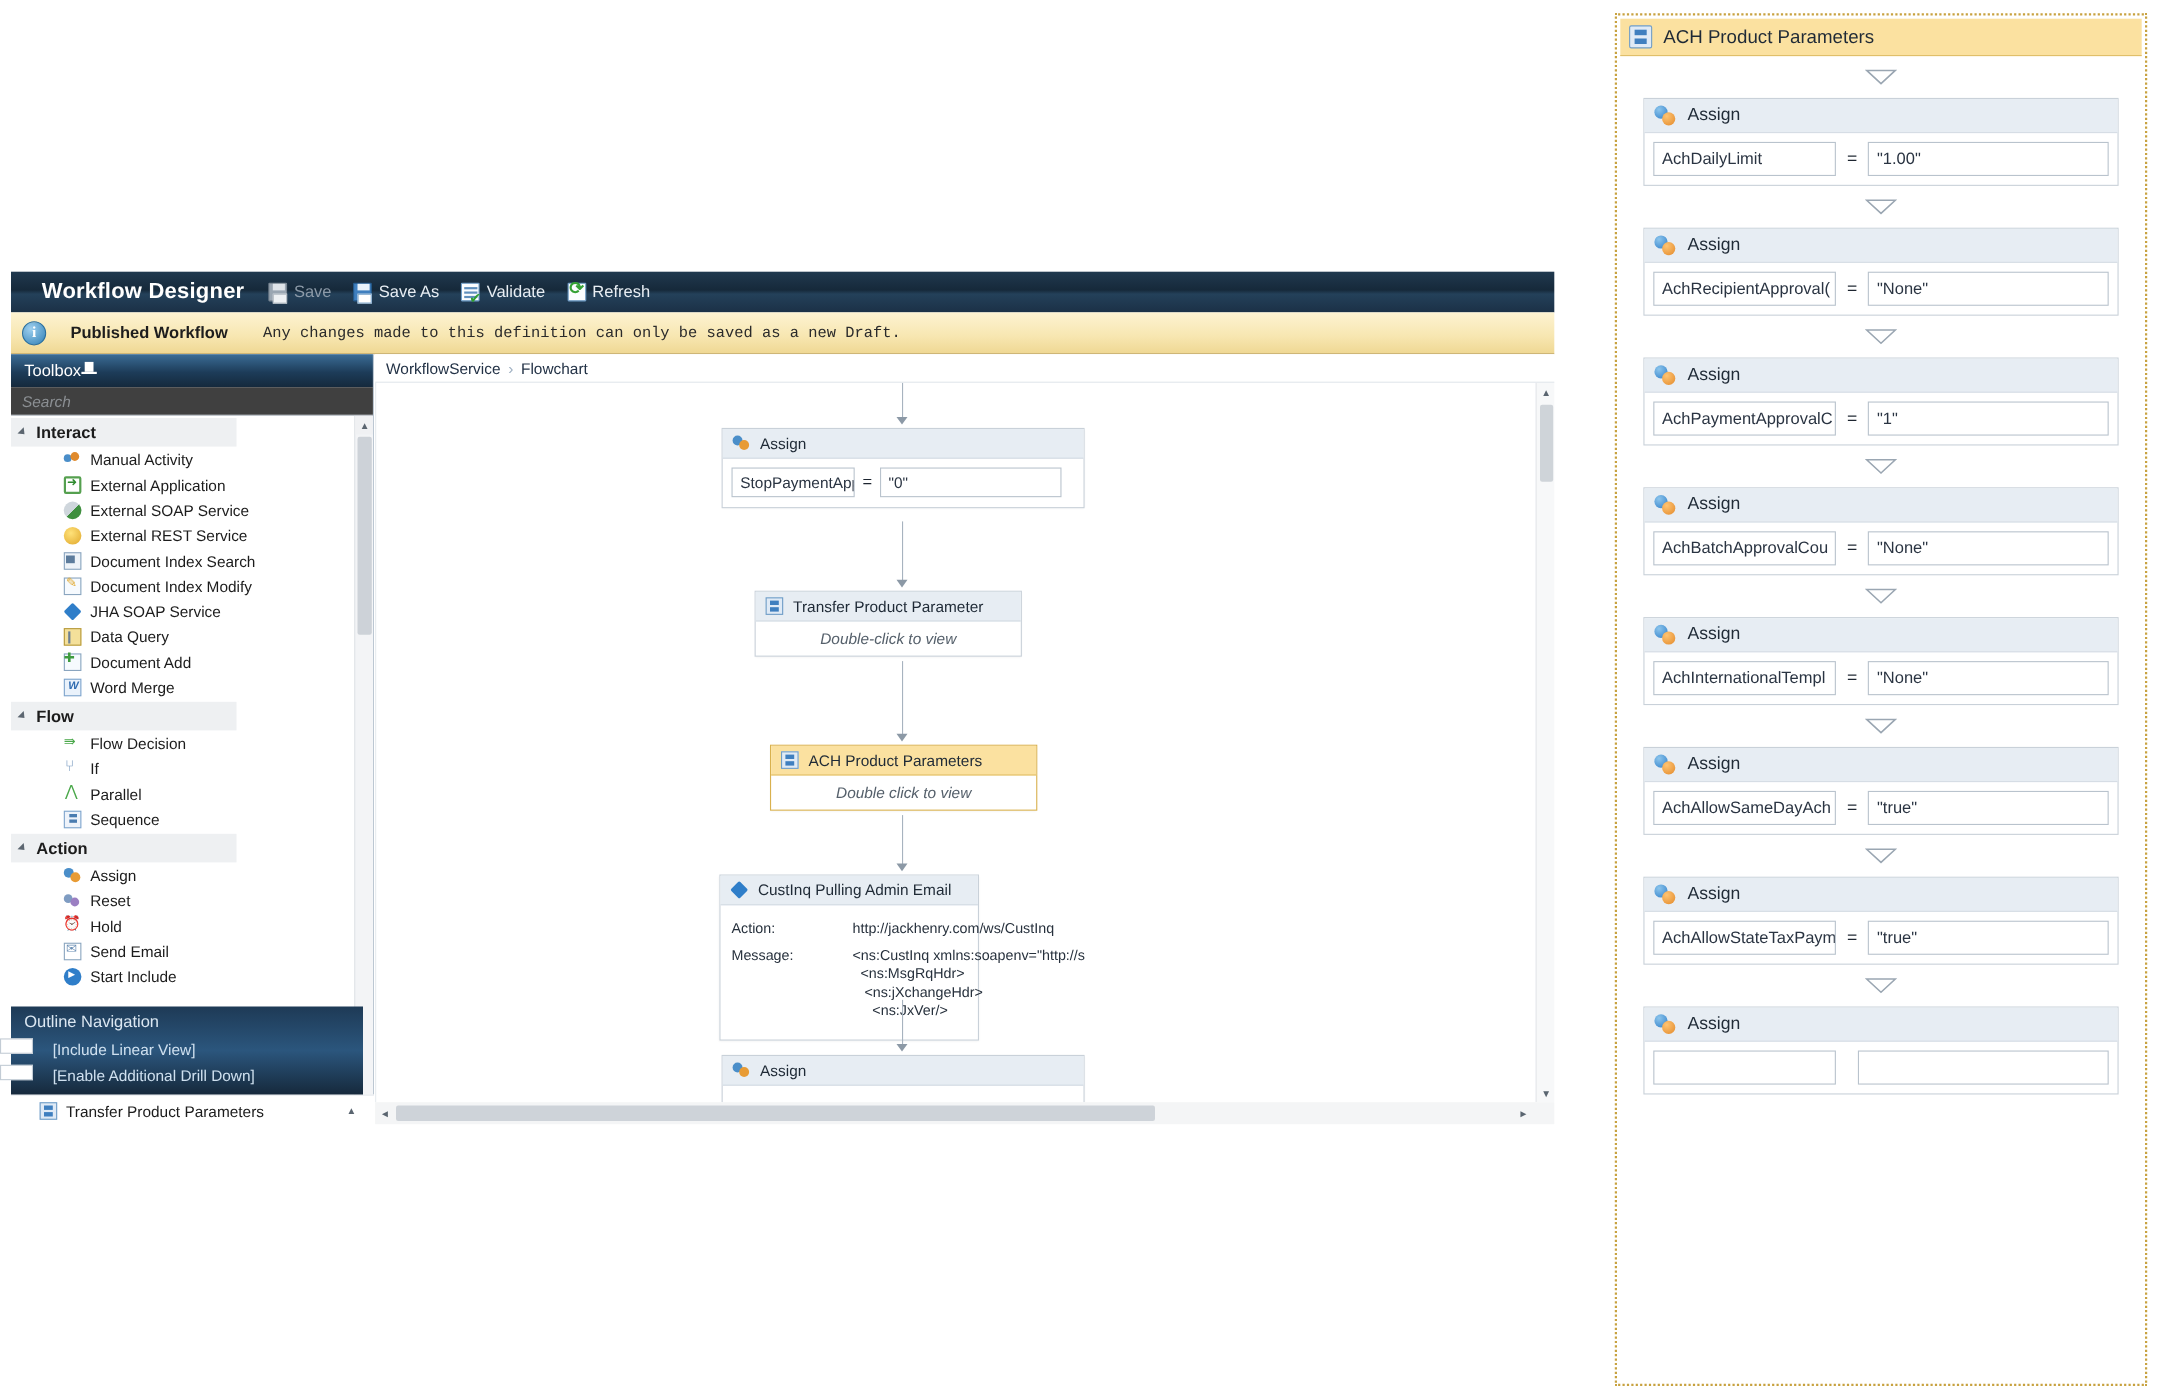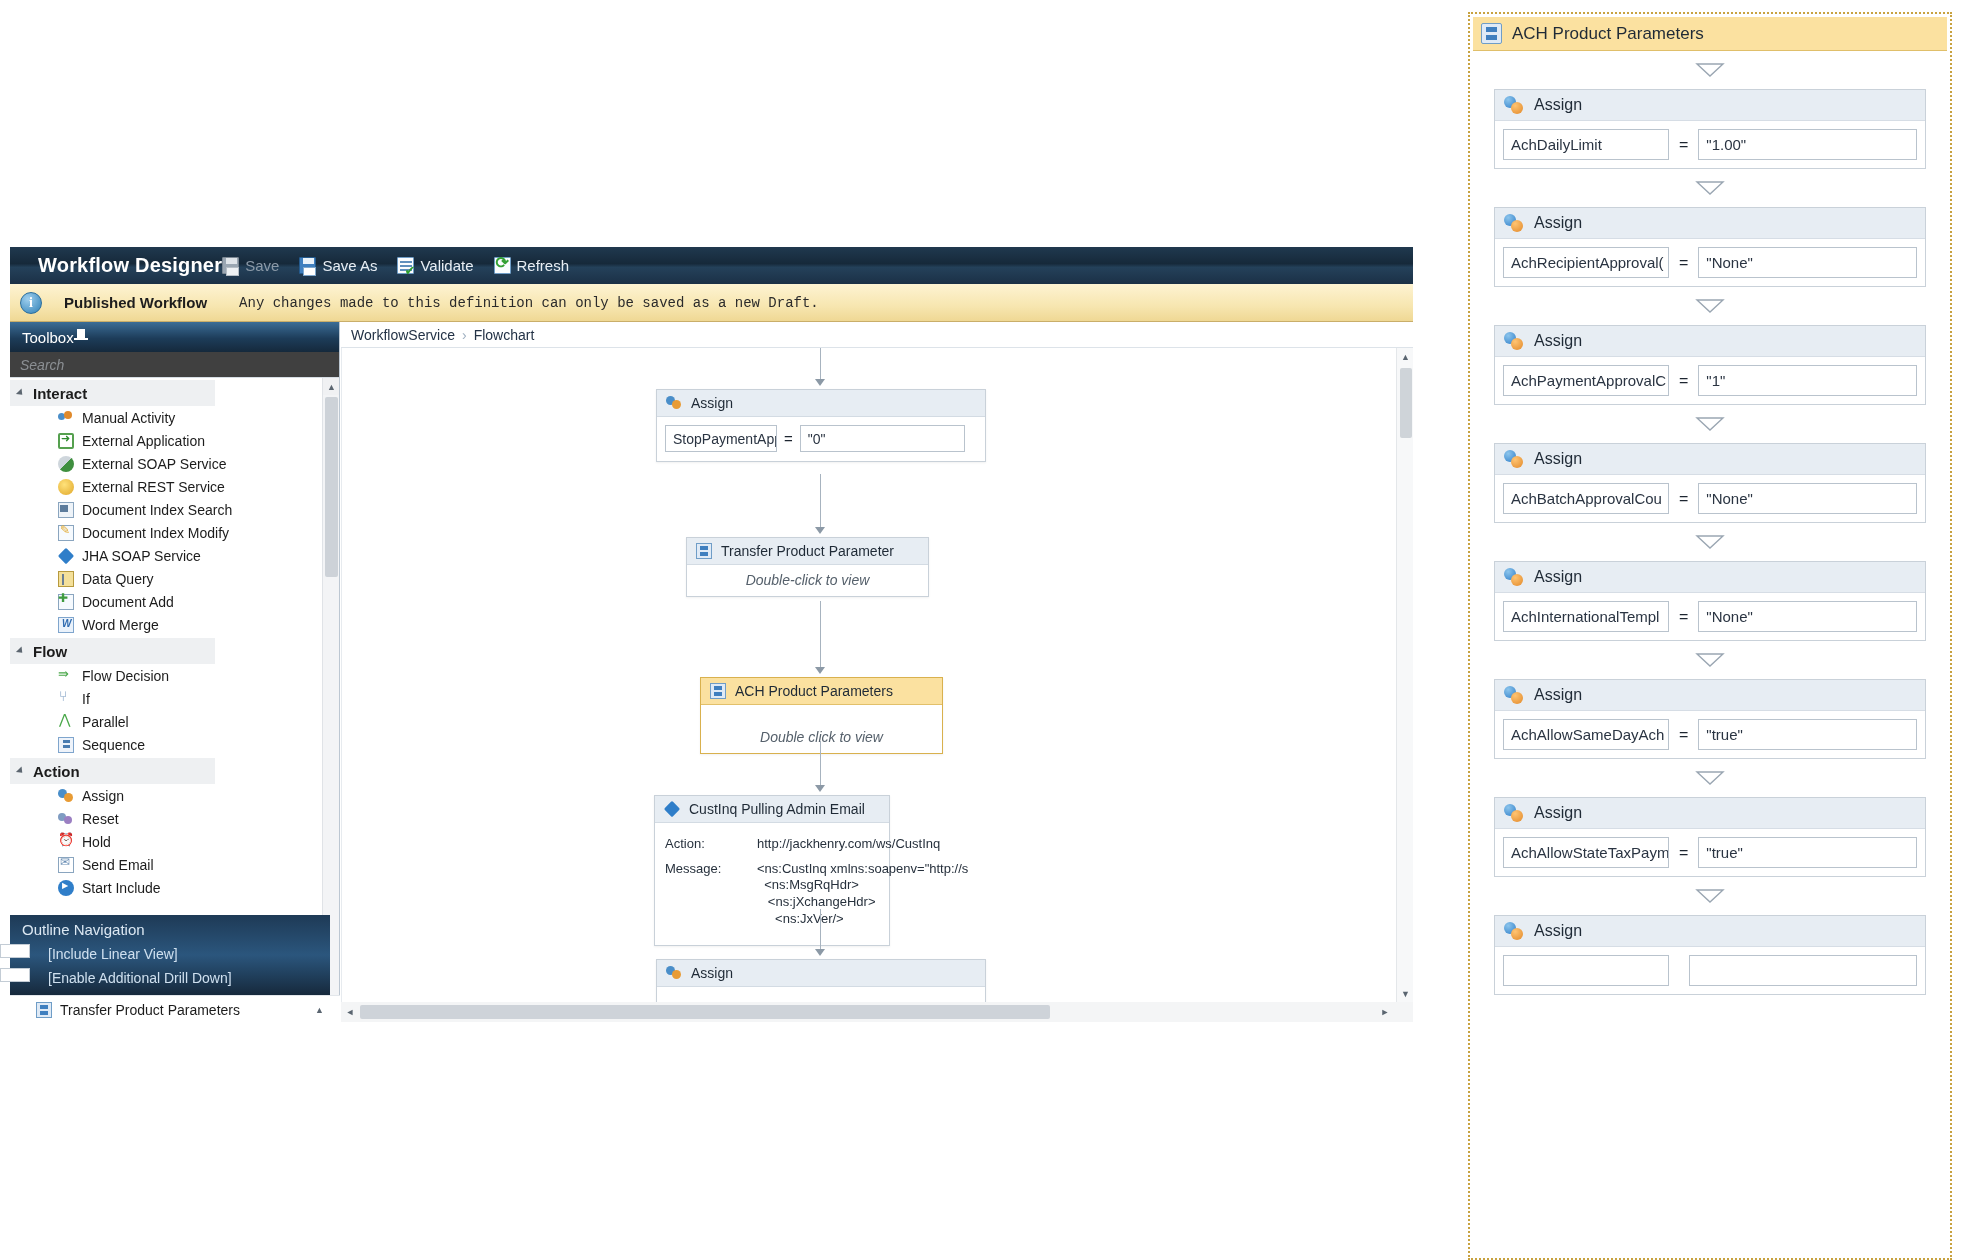--- a/index.html
+++ b/index.html
@@ -20,21 +20,21 @@
   }
 
   
   .titlebar {
     position: absolute; left: 0; top: 0; width: 1403px; height: 37px;
     background: linear-gradient(180deg,#20394f 0%,#16293a 45%,#24415a 55%,#1b3046 100%);
     display: flex; align-items: center; padding-left: 28px; gap: 0px;
   }
   .titlebar .app-title {
     color: #ffffff; font-size: 20px; font-weight: bold; letter-spacing: .2px;
-    white-space: nowrap;
+    margin-right: 22px; white-space: nowrap;
   }
   .tb-btn { display: flex; align-items: center; gap: 6px; margin-right: 20px; cursor: default; }
   .tb-btn .lbl { color: #e8eef4; font-size: 15px; white-space: nowrap; }
   .tb-btn.disabled .lbl { color: #8c9aa8; }
 
   .ico16 { width: 17px; height: 17px; position: relative; flex: 0 0 auto; }
   
   .ico-floppy { background:#3f7fbf; border:1px solid #245a8d; border-radius:1px; }
   .ico-floppy:before { content:""; position:absolute; left:3px; top:0px; width:11px; height:6px; background:#e9f2fa; }
   .ico-floppy:after  { content:""; position:absolute; left:3px; top:9px; width:11px; height:7px; background:#ffffff; border:1px solid #7fa8cd; }
@@ -188,21 +188,21 @@
               background:#e7edf3; border-bottom:1px solid #d3dbe3; }
   .node-hdr .ttl { font-size:14px; color:#1f2a36; white-space:nowrap; }
   .node.sel { border:1px solid #d9b14e; }
   .node.sel .node-hdr { background:#fbe1a0; border-bottom:1px solid #e2c06a; }
   .node-body { padding:8px 8px 9px 8px; }
   .dbl { font-size:14px; font-style:italic; color:#55606b; text-align:center; padding:7px 0 8px 0; }
   .assign-row { display:flex; align-items:center; gap:7px; }
   .fld { height:27px; border:1px solid #b9c3cd; background:#ffffff; display:flex; align-items:center;
          padding-left:7px; font-size:14px; color:#2a3442; overflow:hidden; white-space:nowrap; }
   .eq { font-size:15px; color:#1d2530; }
-  .soap-row { display:flex; gap:6px; font-size:13px; color:#27313d; margin-bottom:8px; }
+  .soap-row { display:flex; gap:24px; font-size:13px; color:#27313d; margin-bottom:8px; }
   .soap-row .k { width:86px; flex:0 0 auto; }
   .soap-row .v { white-space:pre; line-height:1.28; }
 
   .arrow-line { position:absolute; width:1px; background:#a7b3bf; }
   .arrow-head { position:absolute; width:0;height:0;
                 border-left:5px solid transparent; border-right:5px solid transparent; border-top:7px solid #8c99a6; }
 
   
   #detail {
     position:absolute; left:1468px; top:12px; width:484px; height:1248px;
@@ -417,21 +417,21 @@
         </div>
 
         <div class="arrow-line" style="left:478px; top:253px; height:68px;"></div>
         <div class="arrow-head" style="left:473px; top:319px;"></div>
 
         <div class="node sel" style="left:358px; top:329px; width:243px;">
           <div class="node-hdr">
             <span class="mini mini-tpp"></span>
             <span class="ttl">ACH Product Parameters</span>
           </div>
-          <div class="node-body" style="padding:0;margin-top:17px;">
+          <div class="node-body" style="padding:0;">
             <div class="dbl">Double click to view</div>
           </div>
         </div>
 
         <div class="arrow-line" style="left:478px; top:393px; height:46px;"></div>
         <div class="arrow-head" style="left:473px; top:437px;"></div>
 
         <div class="node" style="left:312px; top:447px; width:236px;">
           <div class="node-hdr">
             <span class="mini mini-jha"></span>

